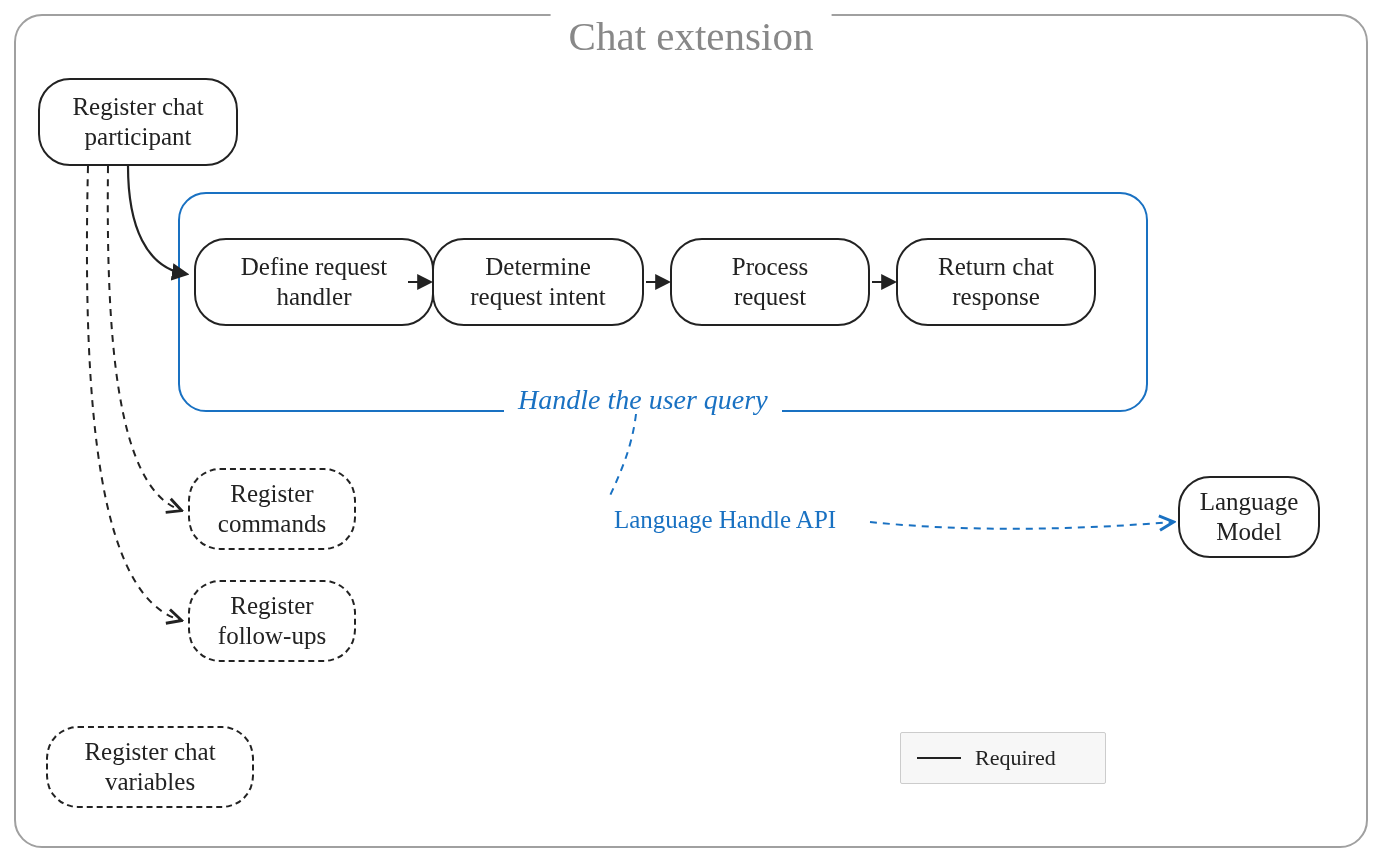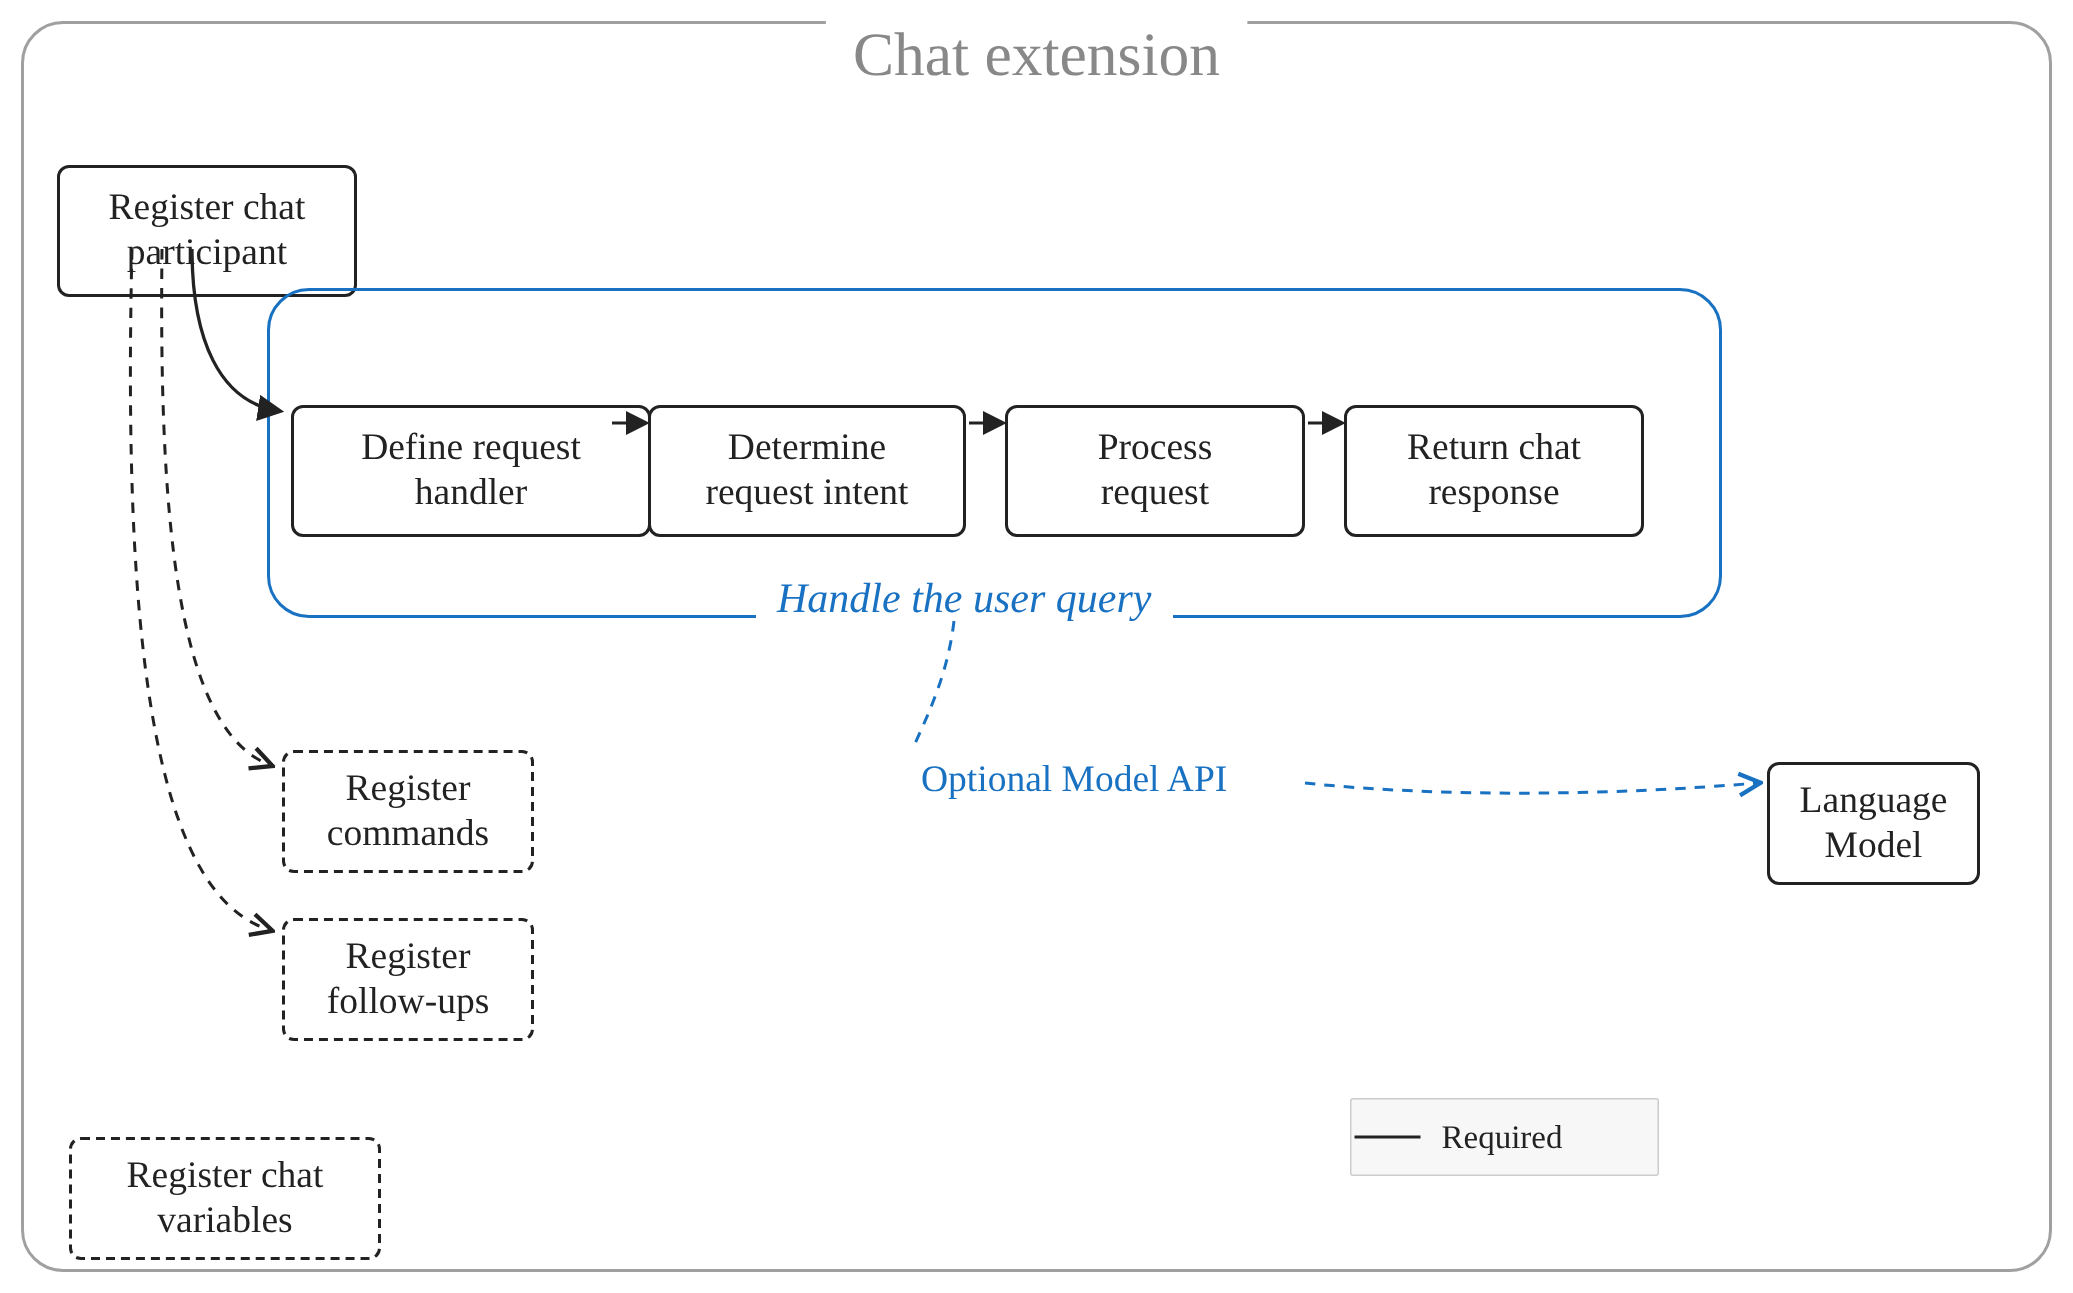--- a/index.html
+++ b/index.html
@@ -23,30 +23,29 @@
       transform: translateX(-50%);
       background: #fff;
       padding: 0 18px;
       font-size: 41px;
       color: #888;
     }
     .box {
       position: absolute;
       background: #fff;
       border: 2px solid #222;
-      border-radius: 8px;
+      border-radius: 32px;
       display: flex;
       align-items: center;
       justify-content: center;
       text-align: center;
       font-size: 25px;
       color: #222;
       padding: 10px 16px;
       line-height: 1.2;
-      margin-top: 32px;
     }
     .dashed { border-style: dashed; }
     .blue-box {
       position: absolute;
       border: 2px solid #1971c2;
       border-radius: 28px;
     }
     .blue-label {
       position: absolute;
       background: #fff;
@@ -61,21 +60,21 @@
       background: #fff;
       padding: 0 6px;
     }
     .legend {
       position: absolute;
       background: #f7f7f7;
       border: 1px solid #ccc;
       border-radius: 2px;
       font-size: 22px;
       color: #222;
-      padding: 10px 2px;
+      padding: 10px 16px;
     }
     .legend-row { display:flex; align-items:center; gap:14px; height:30px; }
     .legend-line { width: 44px; height:0; border-top:2px solid #222; }
     .legend-dash { width:44px; height:0; border-top:2px dashed #222; }
     svg { position:absolute; overflow:visible; pointer-events:none; }
   </style>
 </head>
 <body>
 
 <div class="container">
@@ -90,21 +89,21 @@
   <div class="box" style="left:416px; top:222px; width:212px; height:88px;">Determine<br>request intent</div>
   <div class="box" style="left:654px; top:222px; width:200px; height:88px;">Process<br>request</div>
   <div class="box" style="left:880px; top:222px; width:200px; height:88px;">Return chat<br>response</div>
 
   <div class="box dashed" style="left:172px; top:452px; width:168px; height:82px;">Register<br>commands</div>
 
   <div class="box dashed" style="left:172px; top:564px; width:168px; height:82px;">Register<br>follow-ups</div>
 
   <div class="box dashed" style="left:30px; top:710px; width:208px; height:82px;">Register chat<br>variables</div>
 
-  <div class="api-label" style="left:592px; top:490px;">Optional Model API</div>
+  <div class="api-label" style="left:592px; top:490px;">Language Handle API</div>
 
   <div class="box" style="left:1162px; top:460px; width:142px; height:82px;">Language<br>Model</div>
 
   <div class="legend" style="left:884px; top:716px; width:206px;">
     <div class="legend-row">
       <div class="legend-line"></div>
       <span>Required</span>
     </div>
   </div>
 

